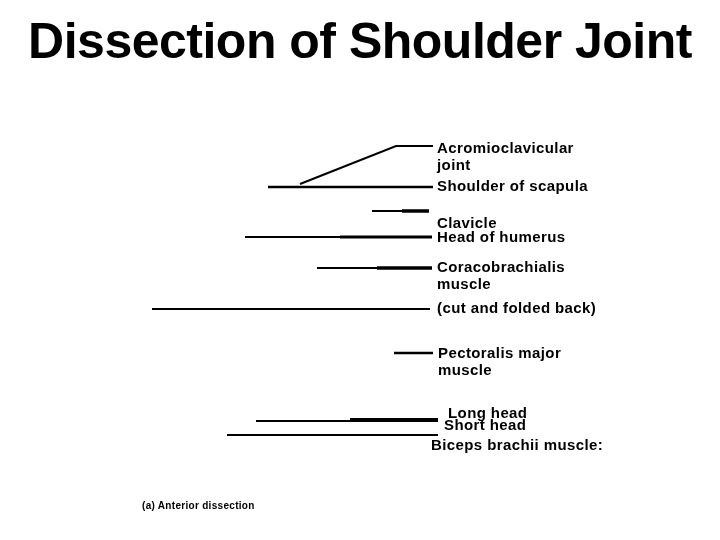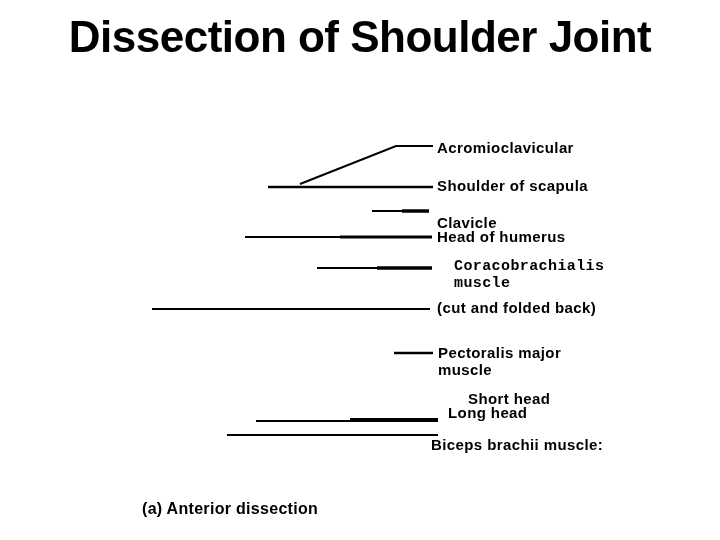--- a/index.html
+++ b/index.html
@@ -15,21 +15,21 @@
     overflow: hidden;
     font-family: "Liberation Sans", "DejaVu Sans", sans-serif;
     color: #000000;
   }
   .title {
     position: absolute;
     top: 12px;
     left: 0;
     width: 720px;
     text-align: center;
-    font-size: 44px;
+    font-size: 50px;
     font-weight: bold;
     letter-spacing: -0.5px;
     white-space: nowrap;
   }
   svg.leaders {
     position: absolute;
     top: 0;
     left: 0;
     width: 720px;
     height: 540px;
@@ -49,21 +49,21 @@
     font-size: 15px;
     font-weight: bold;
     line-height: 17px;
     letter-spacing: 0.4px;
     white-space: nowrap;
   }
   .caption {
     position: absolute;
     left: 142px;
     top: 500px;
-    font-size: 16px;
+    font-size: 10px;
     font-weight: bold;
     letter-spacing: 0.3px;
     white-space: nowrap;
   }
 </style>
 </head>
 <body>
 
 <div class="slide">
 
@@ -80,53 +80,54 @@
     <polyline class="w35" points="377,268 432,268"></polyline>
     <polyline class="w2" points="152,309 430,309"></polyline>
     <polyline class="w25" points="394,353 433,353"></polyline>
     <polyline class="w2" points="256,421 352,421"></polyline>
     <polyline class="w4" points="350,420 438,420"></polyline>
     <polyline class="w2" points="227,435 438,435"></polyline>
   </svg>
 
   <div class="lbl" style="left:437px; top:139px;">
     <div>Acromioclavicular</div>
+    <div>joint</div>
   </div>
 
   <div class="lbl" style="left:437px; top:177px;">
     <div>Shoulder of scapula</div>
   </div>
 
   <div class="lbl" style="left:437px; top:203px;margin-top:11px;">
     <div>Clavicle</div>
   </div>
 
   <div class="lbl" style="left:437px; top:228px;">
     <div>Head of humerus</div>
   </div>
 
-  <div class="lbl" style="left:454px; top:258px;font-family:Liberation Mono, monospace;">
+  <div class="lbl" style="left:437px; top:258px;">
     <div>Coracobrachialis</div>
     <div>muscle</div>
   </div>
 
   <div class="lbl" style="left:437px; top:299px;">
     <div>(cut and folded back)</div>
   </div>
 
   <div class="lbl" style="left:438px; top:344px;">
     <div>Pectoralis major</div>
     <div>muscle</div>
   </div>
 
   <div class="lbl" style="left:431px; top:394px;margin-top:42px;">
     <div>Biceps brachii muscle:</div>
   </div>
 
-  <div class="lbl" style="left:444px; top:390px;margin-left:24px;">
+  <div class="lbl" style="left:444px; top:416px;">
     <div>Short head</div>
   </div>
 
   <div class="lbl" style="left:448px; top:404px;">
     <div>Long head</div>
   </div>
 
   <div class="caption">(a) Anterior dissection</div>
 
 </div>

